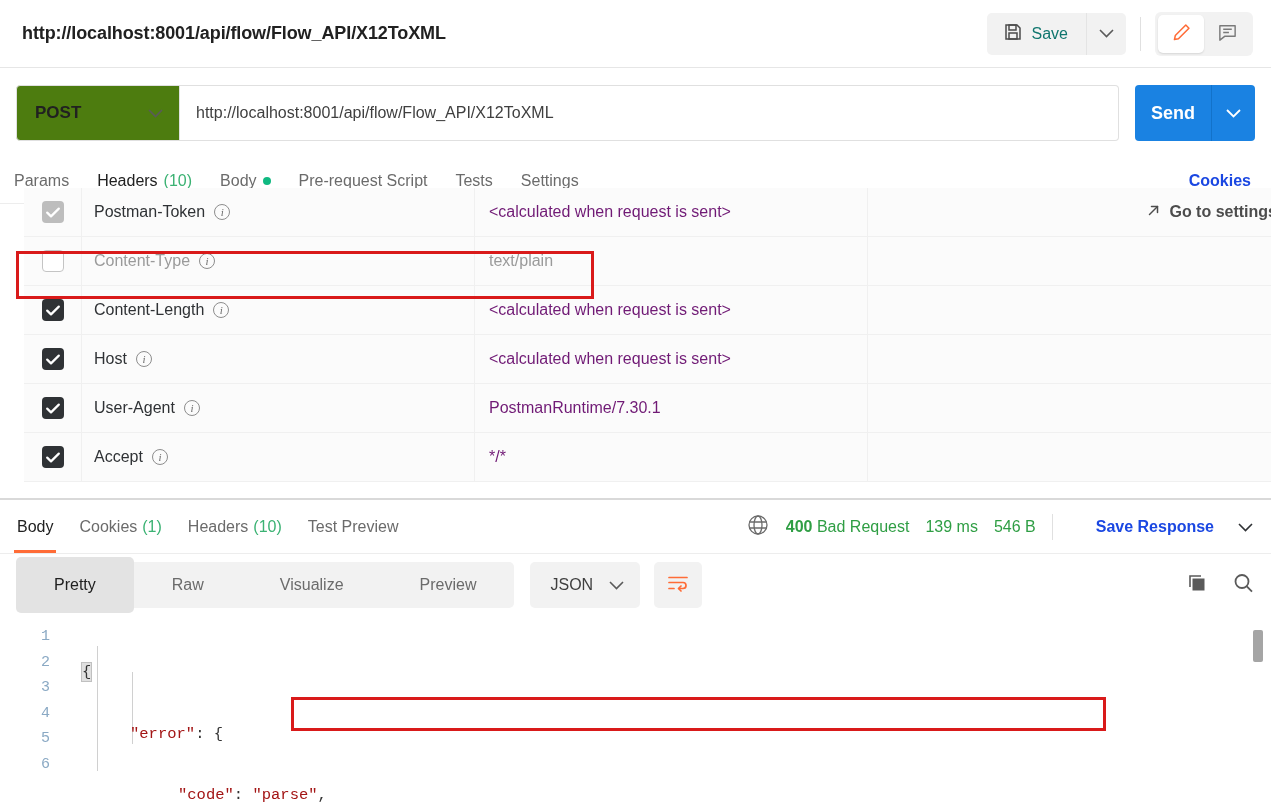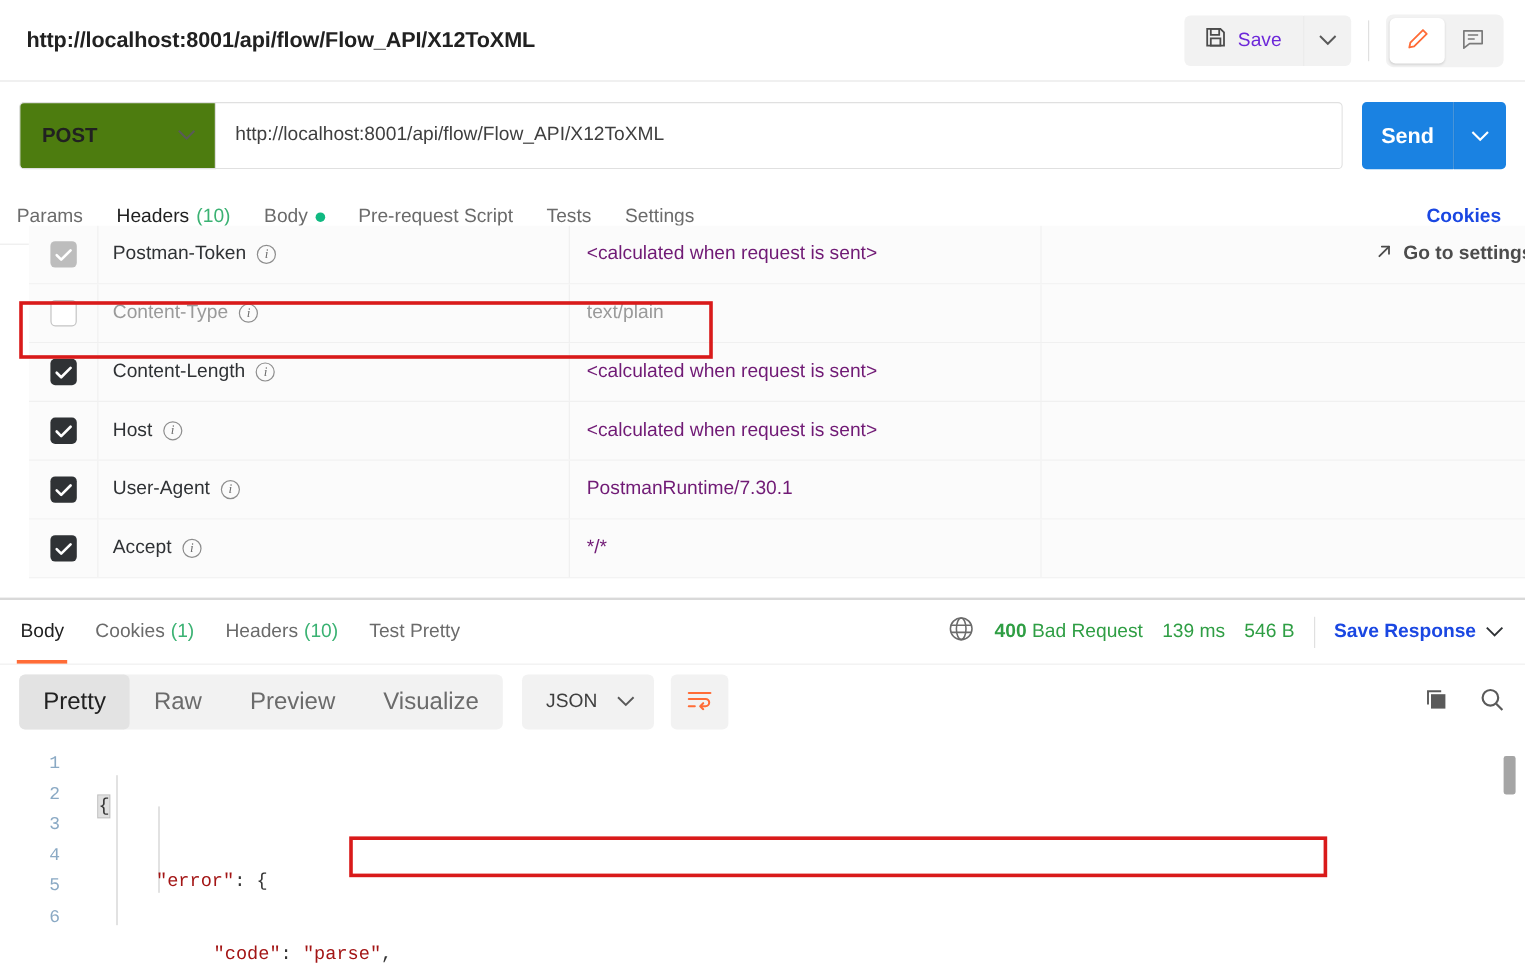--- a/index.html
+++ b/index.html
@@ -25,21 +25,21 @@
   .topbar-right {
     margin-left: auto; margin-right: 18px;
     display: flex; align-items: center; gap: 0;
   }
   .save-group { display: flex; align-items: stretch; height: 42px; }
   .btn-save {
     display: flex; align-items: center; gap: 9px;
     background: #f2f2f2; border: none;
     border-radius: 5px 0 0 5px;
     padding: 0 18px 0 16px;
-    font-size: 16px; color: #6d28d9; font-family: inherit;
+    font-size: 16px; color: #0f766e; font-family: inherit;
     cursor: pointer;
   }
   .btn-save-caret {
     background: #f2f2f2; border: none;
     border-left: 1px solid #e4e4e4;
     border-radius: 0 5px 5px 0;
     width: 40px; display: flex; align-items: center; justify-content: center;
     cursor: pointer;
   }
   .vsep { width: 1px; height: 34px; background: #e0e0e0; margin: 0 14px; }
@@ -185,36 +185,36 @@
     height: 3px; background: #ff6c37;
   }
   .status-group {
     margin-left: auto; margin-right: 18px;
     display: flex; align-items: center; gap: 16px;
   }
   .status-ok { color: #2f9e44; font-size: 16px; }
   .status-ok b { font-weight: bold; }
   .status-sep { width: 1px; height: 26px; background: #e0e0e0; }
   .save-response {
-    display: flex; align-items: flex-end; gap: 8px;
-    color: #1a47e2; font-weight: bold; font-size: 16px; cursor: pointer;
+    display: flex; align-items: flex-end; gap: 24px;
+    color: #1a47e2; font-weight: bold; font-size: 16px; cursor: pointer; margin-left: 27px;
   }
 
   
   .pretty-bar {
     position: absolute; left: 0; top: 554px; width: 1271px; height: 62px;
     display: flex; align-items: center; padding: 0 16px; background: #fff;
   }
   .seg {
     display: flex; align-items: center; background: #f2f2f2;
     border-radius: 5px; height: 46px; padding: 0;
   }
   .seg-item {
-    padding: 0 20px; height: 46px; display: flex; align-items: center;
-    font-size: 20px; color: #6b6b6b; cursor: pointer; border-radius: 5px;
+    padding: 0 38px; height: 56px; display: flex; align-items: center;
+    font-size: 16px; color: #6b6b6b; cursor: pointer; border-radius: 5px;
   }
   .seg-item.active { background: #e3e3e3; color: #212121; }
   .fmt-select {
     margin-left: 16px; height: 46px; background: #f2f2f2; border-radius: 5px;
     display: flex; align-items: center; gap: 16px; padding: 0 16px 0 20px;
     font-size: 16px; color: #3f3f3f; cursor: pointer;
   }
   .wrap-btn {
     margin-left: 14px; width: 48px; height: 46px; background: #f2f2f2;
     border-radius: 5px; display: flex; align-items: center; justify-content: center;
@@ -459,21 +459,21 @@
     </div>
     <div class="rtab">
       <span>Cookies</span>
       <span class="count" style="color:#3bb273;">(1)</span>
     </div>
     <div class="rtab">
       <span>Headers</span>
       <span class="count" style="color:#3bb273;">(10)</span>
     </div>
     <div class="rtab">
-      <span>Test Pretty</span>
+      <span>Test Preview</span>
     </div>
 
     <div class="status-group">
       <span>
         <svg width="24" height="24" viewBox="0 0 24 24" fill="none" stroke="#6b6b6b" stroke-width="1.3">
           <circle cx="12" cy="12" r="9"></circle>
             <ellipse cx="12" cy="12" rx="4" ry="9"></ellipse>
             <path d="M3.3 9h17.4M3.3 15h17.4"></path>
         </svg>
       </span>
@@ -492,22 +492,22 @@
             </svg>
         </span>
       </span>
     </div>
   </div>
 
   <div class="pretty-bar">
     <div class="seg">
       <div class="seg-item active">Pretty</div>
       <div class="seg-item">Raw</div>
+      <div class="seg-item">Visualize</div>
       <div class="seg-item">Preview</div>
-      <div class="seg-item">Visualize</div>
     </div>
     <div class="fmt-select">
       <span>JSON</span>
       <span>
         <svg width="15" height="9" viewBox="0 0 15 9" fill="none" stroke="#5a5a5a" stroke-width="1.6">
             <path d="M1 1l6.5 6.5L14 1"></path>
           </svg>
       </span>
     </div>
     <div class="wrap-btn">

